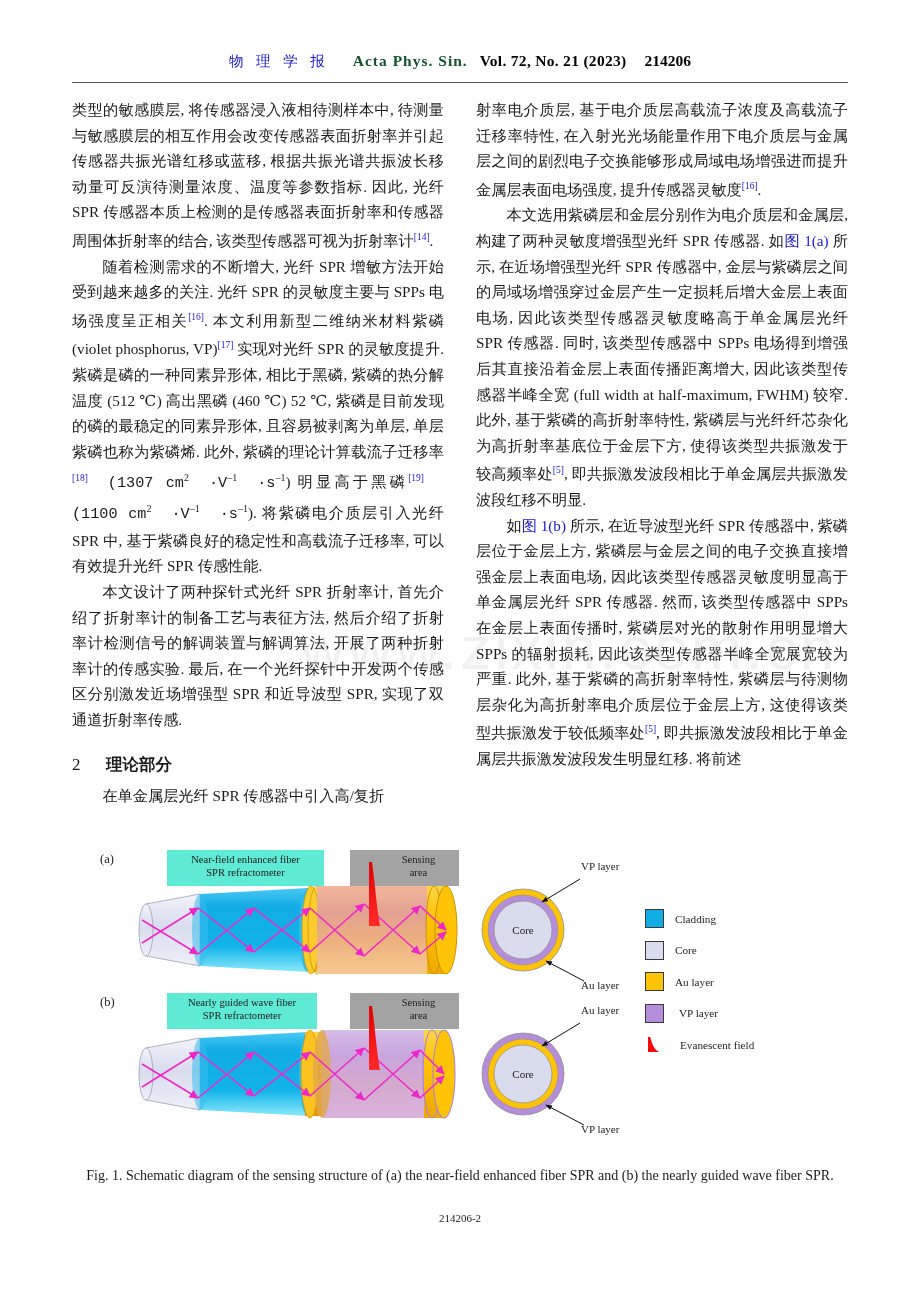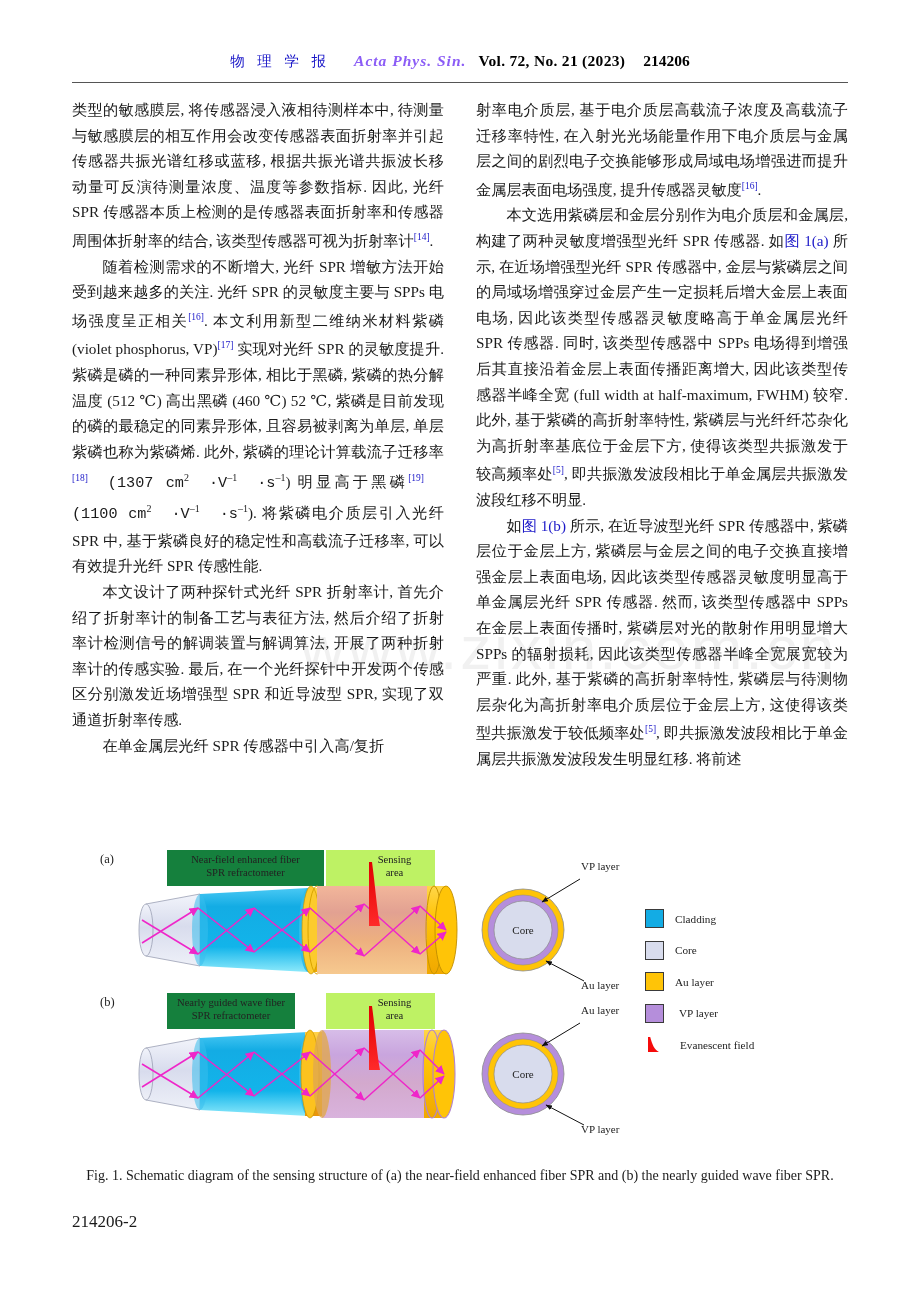--- a/index.html
+++ b/index.html
@@ -34,22 +34,21 @@
     font-size: 15.5px;
     white-space: nowrap;
   }
   .runhead .cn-journal {
     color: #1a17c8;
     letter-spacing: 4px;
     font-family: "DejaVu Sans", "Liberation Sans", sans-serif;
     font-size: 14.5px;
   }
   .runhead .en-journal {
-    color: #8b5cf6;
-    font-style: italic;
+    color: #14532d;
     font-weight: bold;
     letter-spacing: 1px;
     margin-left: 24px;
   }
   .runhead .volinfo {
     color: #000;
     font-weight: bold;
     margin-left: 12px;
     letter-spacing: .3px;
     margin-top: 40px;
@@ -127,22 +126,22 @@
   .hdrbox {
     position: absolute;
     box-sizing: border-box;
     font-size: 10.6px;
     line-height: 13.2px;
     text-align: center;
     font-family: "Liberation Serif", serif;
     color: #222;
     padding-top: 3px;
   }
-  .hdr-blue { background: #15803d; }
-  .hdr-peach { background: #bef264; }
+  .hdr-blue { background: #5eead4; }
+  .hdr-peach { background: #a3a3a3; margin-left: 24px; }
 
   .fiber-svg { position: absolute; left: 0; top: 0; }
 
   
   .legend {
     position: absolute;
     left: 645px;
     top: 903px;
     width: 200px;
     text-align: right;
@@ -193,21 +192,22 @@
     text-align: center;
     font-size: 14px;
     font-family: "Liberation Serif", serif;
     color: #1a1a1a;
   }
   .folio {
     position: absolute;
     left: 72px;
     top: 1212px;
     width: 776px;
-    font-size: 17px;
+    text-align: center;
+    font-size: 11px;
     font-family: "Liberation Serif", serif;
     color: #1a1a1a;
   }
 
   
   .watermark {
     position: absolute;
     left: 300px;
     top: 612px;
     font-size: 62px;
@@ -231,20 +231,23 @@
   <div class="rule"></div>
 
   <div class="col col-left">
 
     <p><span>类型的敏感膜层, 将传感器浸入液相待测样本中, 待测量与敏感膜层的相互作用会改变传感器表面折射率并引起传感器共振光谱红移或蓝移, 根据共振光谱共振波长移动量可反演待测量浓度、温度等参数指标. 因此, 光纤 SPR 传感器本质上检测的是传感器表面折射率和传感器周围体折射率的结合, 该类型传感器可视为折射率计</span><span class="sup">[14]</span><span>.</span></p>
 
     <p class="ind"><span>随着检测需求的不断增大, 光纤 SPR 增敏方法开始受到越来越多的关注. 光纤 SPR 的灵敏度主要与 SPPs 电场强度呈正相关</span><span class="sup">[16]</span><span>. 本文利用新型二维纳米材料紫磷 (violet phosphorus, VP)</span><span class="sup">[17]</span><span> 实现对光纤 SPR 的灵敏度提升. 紫磷是磷的一种同素异形体, 相比于黑磷, 紫磷的热分解温度 (512 ℃) 高出黑磷 (460 ℃) 52 ℃, 紫磷是目前发现的磷的最稳定的同素异形体, 且容易被剥离为单层, 单层紫磷也称为紫磷烯. 此外, 紫磷的理论计算载流子迁移率</span><span class="sup">[18]</span><span class="en">(1307 cm</span><sup class="sm">2</sup><span class="en">·V</span><sup class="sm">–1</sup><span class="en">·s</span><sup class="sm">–1</sup><span>) 明显高于黑磷</span><span class="sup">[19]</span><span class="en"> (1100 cm</span><sup class="sm">2</sup><span class="en">·V</span><sup class="sm">–1</sup><span class="en">·s</span><sup class="sm">–1</sup><span>). 将紫磷电介质层引入光纤 SPR 中, 基于紫磷良好的稳定性和高载流子迁移率, 可以有效提升光纤 SPR 传感性能.</span></p>
 
     <p class="ind">本文设计了两种探针式光纤 SPR 折射率计, 首先介绍了折射率计的制备工艺与表征方法, 然后介绍了折射率计检测信号的解调装置与解调算法, 开展了两种折射率计的传感实验. 最后, 在一个光纤探针中开发两个传感区分别激发近场增强型 SPR 和近导波型 SPR, 实现了双通道折射率传感.</p>
 
+    <h2 class="sect">
+      <span class="num">2</span><span>理论部分</span>
+    </h2>
 
     <p class="ind">在单金属层光纤 SPR 传感器中引入高/复折</p>
   </div>
 
   <div class="col col-right">
 
     <p><span>射率电介质层, 基于电介质层高载流子浓度及高载流子迁移率特性, 在入射光光场能量作用下电介质层与金属层之间的剧烈电子交换能够形成局域电场增强进而提升金属层表面电场强度, 提升传感器灵敏度</span><span class="sup">[16]</span><span>.</span></p>
 
     <p class="ind"><span>本文选用紫磷层和金层分别作为电介质层和金属层, 构建了两种灵敏度增强型光纤 SPR 传感器. 如</span><span class="xref">图 1(a)</span><span> 所示, 在近场增强型光纤 SPR 传感器中, 金层与紫磷层之间的局域场增强穿过金层产生一定损耗后增大金层上表面电场, 因此该类型传感器灵敏度略高于单金属层光纤 SPR 传感器. 同时, 该类型传感器中 SPPs 电场得到增强后其直接沿着金层上表面传播距离增大, 因此该类型传感器半峰全宽 (full width at half-maximum, FWHM) 较窄. 此外, 基于紫磷的高折射率特性, 紫磷层与光纤纤芯杂化为高折射率基底位于金层下方, 使得该类型共振激发于较高频率处</span><span class="sup">[5]</span><span>, 即共振激发波段相比于单金属层共振激发波段红移不明显.</span></p>
 
@@ -258,21 +261,21 @@
 
     <div class="hdrbox hdr-blue" style="left:95px; top:10px; width:157px; height:36px;">
       <span>Near-field enhanced fiber</span><br>
       <span>SPR refractometer</span>
     </div>
     <div class="hdrbox hdr-peach" style="left:254px; top:10px; width:109px; height:36px;">
       <span style="margin-left:28px; display:inline-block;">Sensing</span><br>
       <span style="margin-left:28px; display:inline-block;">area</span>
     </div>
 
-    <div class="hdrbox hdr-blue" style="left:95px; top:153px; width:128px; height:36px;">
+    <div class="hdrbox hdr-blue" style="left:95px; top:153px; width:150px; height:36px;">
       <span>Nearly guided wave fiber</span><br>
       <span>SPR refractometer</span>
     </div>
     <div class="hdrbox hdr-peach" style="left:254px; top:153px; width:109px; height:36px;">
       <span style="margin-left:28px; display:inline-block;">Sensing</span><br>
       <span style="margin-left:28px; display:inline-block;">area</span>
     </div>
 
     <svg class="fiber-svg" width="776" height="300" viewBox="0 0 776 300">
       <defs>

